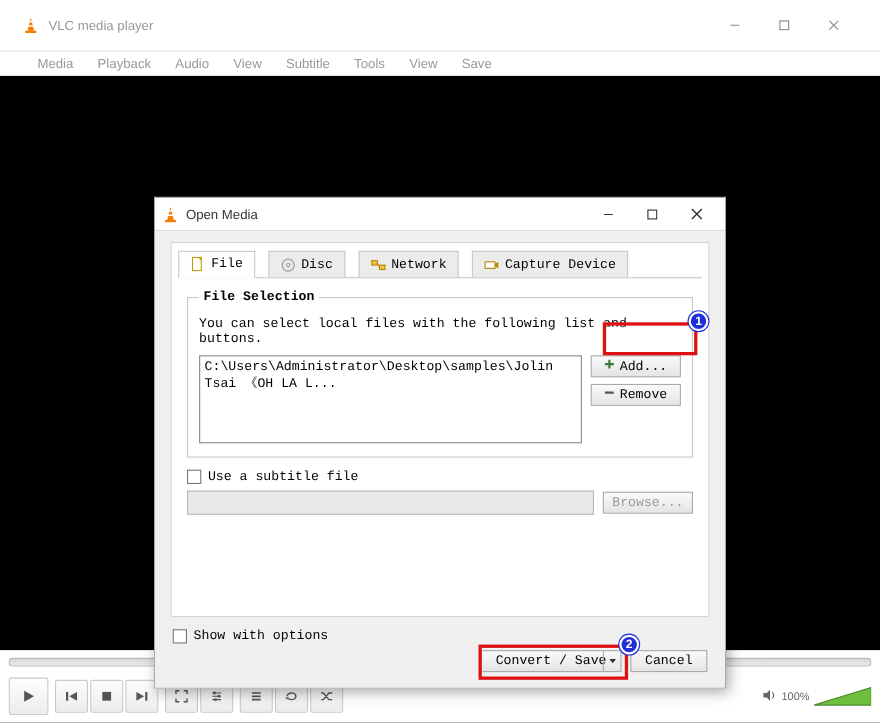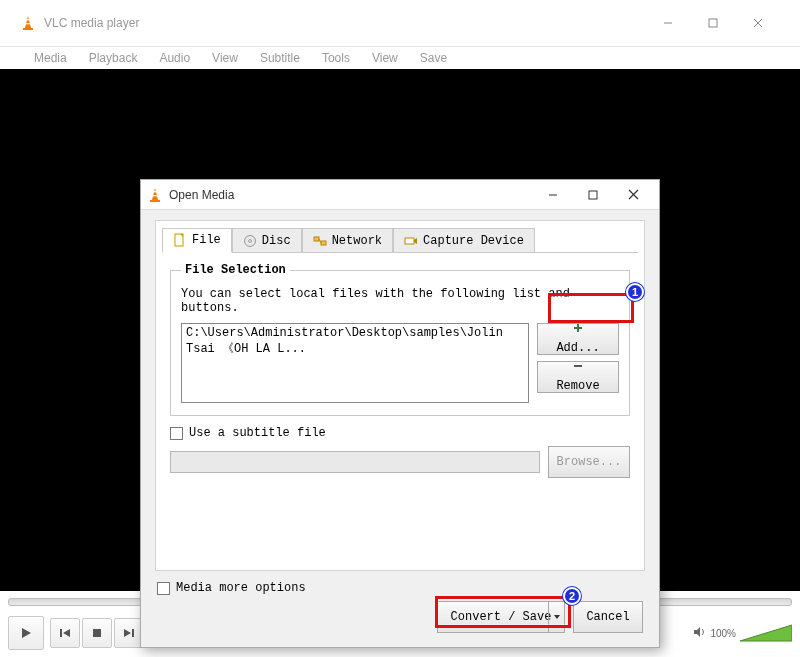--- a/index.html
+++ b/index.html
@@ -112,21 +112,21 @@
   }
   .dlg-body { padding:10px 14px 12px 14px; background:#f0f0f0; }
   .tabs-wrap {
     border:1px solid #d4d4d4;
     background:#fff;
     padding-bottom:10px;
   }
   .tabstrip {
     display:flex;
     padding: 6px 6px 0 6px;
-    gap:0;
+    gap:12px;
     font-size:12px;
   }
   .tab {
     display:flex; align-items:center; gap:5px;
     padding:4px 10px 5px 10px;
     border:1px solid #c9c9c9;
     border-bottom:none;
     background:#ececec;
     position:relative;
     top:1px;
@@ -153,26 +153,25 @@
     background:#fff;
     height:80px;
     padding:2px 4px;
     font-size:12px;
     overflow:hidden;
   }
   .file-btns { display:flex; flex-direction:column; gap:6px; width:82px;}
   .wbtn {
     border:1px solid #a9a9a9;
     background: linear-gradient(#fafafa,#e4e4e4);
-    height:32px;
+    height:20px;
     display:flex; align-items:center; justify-content:center;
     font-size:12px; gap:4px;
     font-family: "SimSun","Courier New",monospace;
     padding:0 6px;
-    flex-direction:column;
   }
   .wbtn.disabled { color:#9a9a9a; }
   .sub-row { display:flex; align-items:center; gap:6px; margin:4px 0 6px 0;}
   .chk {
     width:13px;height:13px;border:1px solid #777;background:#fff;display:inline-block;
   }
   .subpath-row { display:flex; gap:8px; align-items:center; padding-left:0;}
   .subpath {
     flex:1; height:22px;
     border:1px solid #b7b7b7;
@@ -361,21 +360,21 @@
           </div>
           <div style="height:70px;"></div>
 
           <div class="hl" style="left:386px; top:40px; width:86px; height:30px;"></div>
           <div class="badge" style="left:464px; top:30px;">1</div>
         </div>
       </div>
 
       <div class="more-row">
         <span class="chk"></span>
-        <span>Media more options</span>
+        <span>Show with options</span>
       </div>
 
       <div class="dlg-actions">
         <div class="wbtn convert-btn">
           <span>Convert / Save</span>
           <span class="dd">
               <svg width="8" height="8">
                 <polygon points="1,2 7,2 4,6" fill="#333"></polygon>
               </svg>
             </span>

